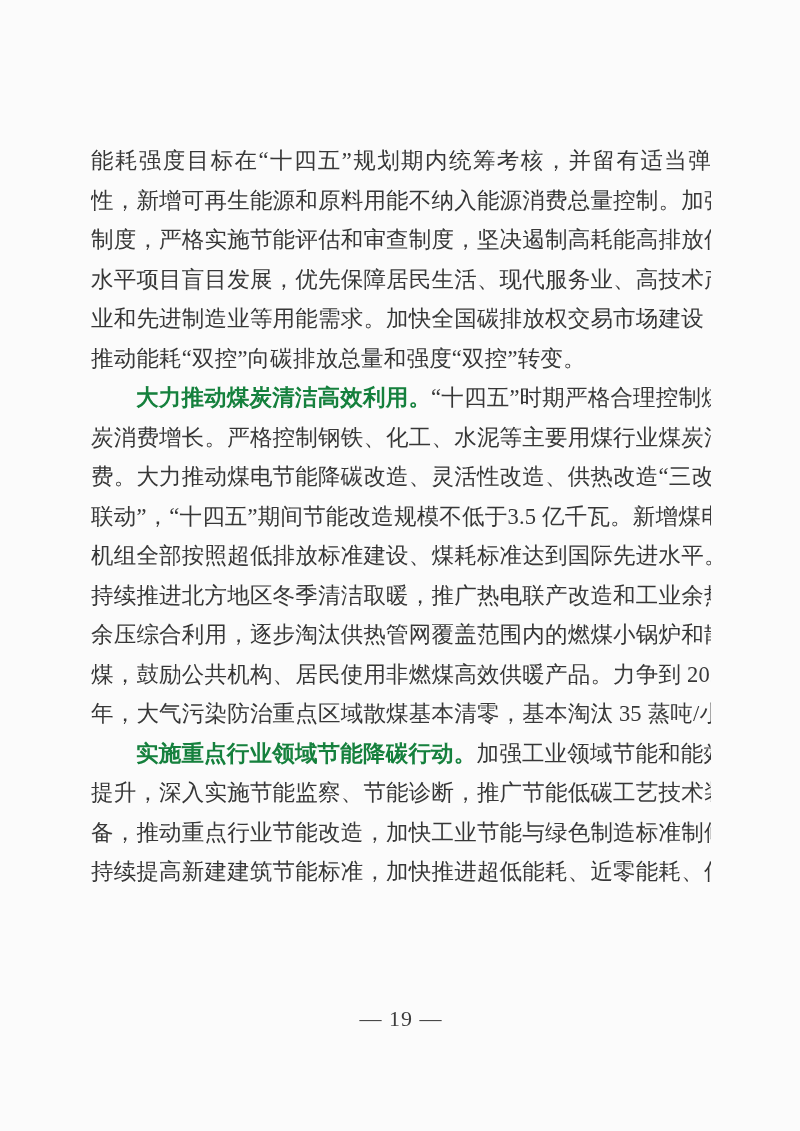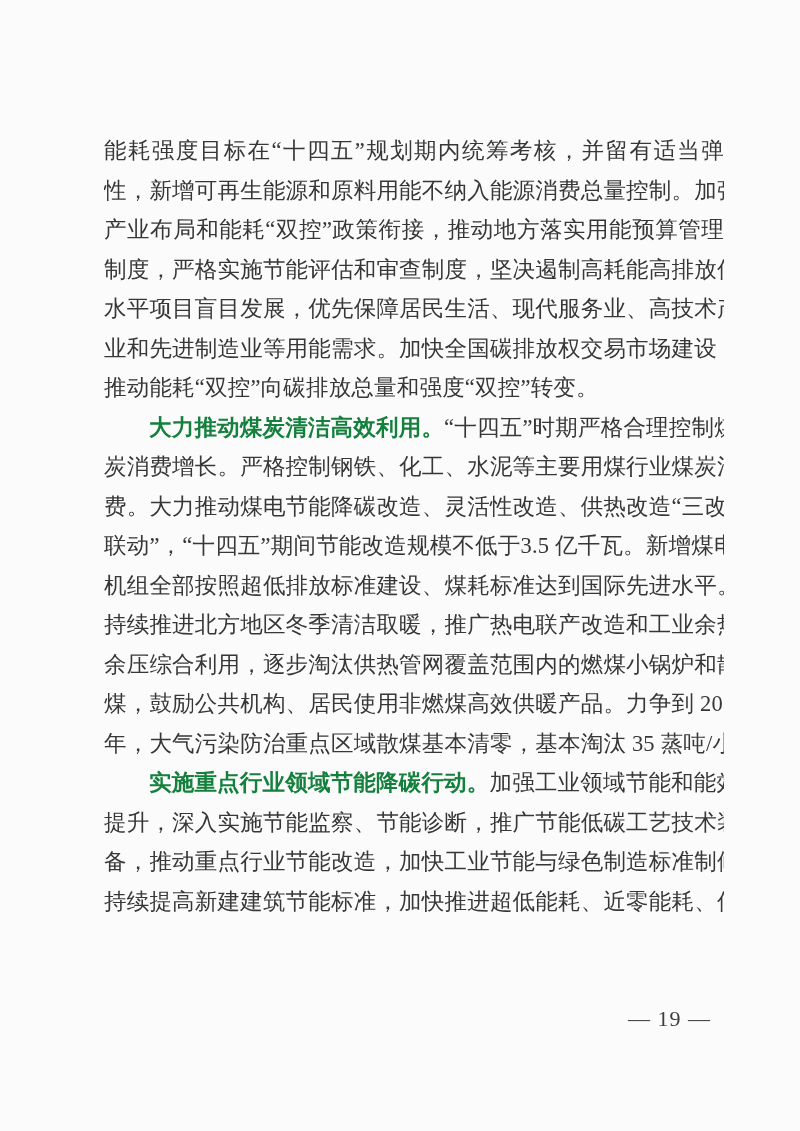--- a/index.html
+++ b/index.html
@@ -19,23 +19,22 @@
     color: var(--ink);
   }
   .page {
     position: absolute;
     inset: 0;
     background: var(--paper);
   }
   .text-block {
     position: absolute;
     left: 91px;
-    top: 131px;
+    top: 141px;
     width: 620px;
-    margin-left: 13px;
   }
   .paragraph { }
   .line {
     font-size: 22.5px;
     line-height: 39.5px;
     height: 39.5px;
     white-space: nowrap;
     text-align: justify;
     text-align-last: justify;
     text-justify: inter-character;
@@ -52,36 +51,35 @@
   .seg { }
   .seg.bold {
     font-weight: 700;
     color: #15803d;
   }
   .footer {
     position: absolute;
     left: 91px;
     width: 620px;
     top: 1002px;
-    text-align: right;
+    text-align: center;
     font-size: 22px;
     line-height: 34px;
     color: #3c3c3c;
     letter-spacing: 1px;
   }
 </style>
 </head>
 <body>
 
 <div class="page">
   <div class="text-block">
       <div class="paragraph">
         <div class="line"><span class="seg">能耗强度目标在“十四五”规划期内统筹考核，并留有适当弹</span></div>
         <div class="line"><span class="seg">性，新增可再生能源和原料用能不纳入能源消费总量控制。加强</span></div>
-        <div class="line"><span class="seg">产业布局和能耗“双控”政策衔接，推动地方落实用能预算管理</span></div>
         <div class="line"><span class="seg">制度，严格实施节能评估和审查制度，坚决遏制高耗能高排放低</span></div>
         <div class="line"><span class="seg">水平项目盲目发展，优先保障居民生活、现代服务业、高技术产</span></div>
         <div class="line"><span class="seg">业和先进制造业等用能需求。加快全国碳排放权交易市场建设，</span></div>
         <div class="line no-justify"><span class="seg">推动能耗“双控”向碳排放总量和强度“双控”转变。</span></div>
       </div>
       <div class="paragraph">
         <div class="line indent"><span class="seg bold">大力推动煤炭清洁高效利用。</span><span class="seg">“十四五”时期严格合理控制煤</span></div>
         <div class="line"><span class="seg">炭消费增长。严格控制钢铁、化工、水泥等主要用煤行业煤炭消</span></div>
         <div class="line"><span class="seg">费。大力推动煤电节能降碳改造、灵活性改造、供热改造“三改</span></div>
         <div class="line"><span class="seg">联动”，“十四五”期间节能改造规模不低于3.5 亿千瓦。新增煤电</span></div>

